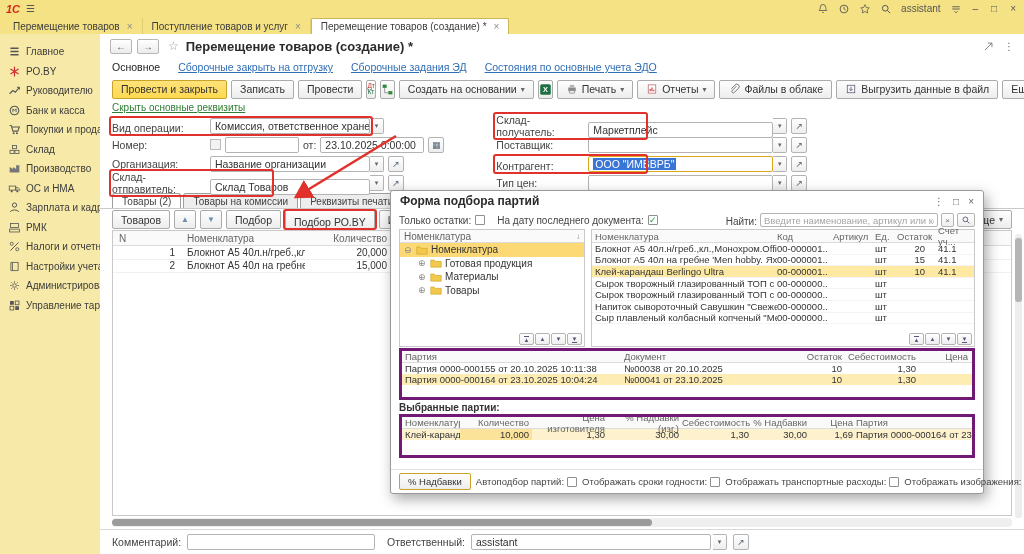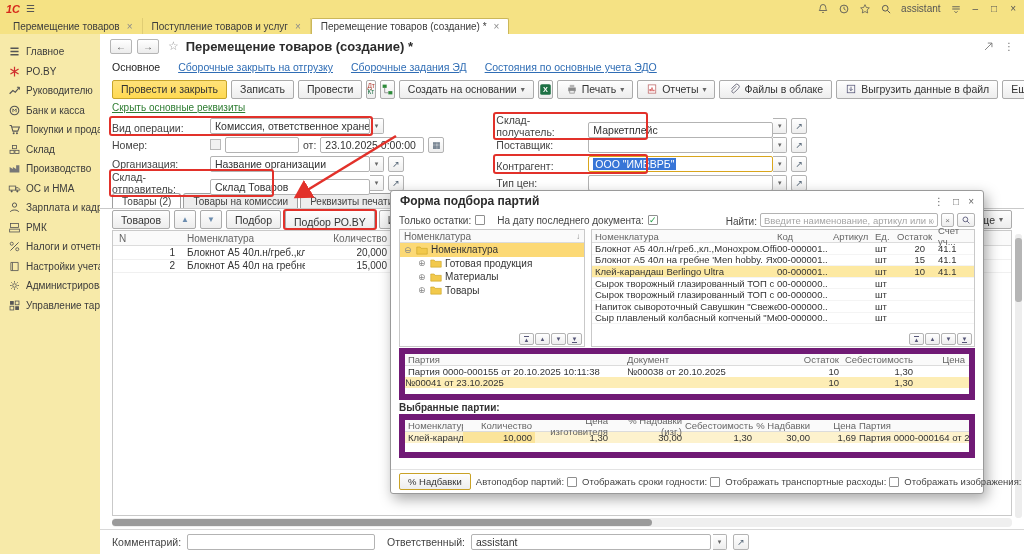--- a/index.html
+++ b/index.html
@@ -125,21 +125,21 @@
 
   .m-items { flex:1; min-width:0; border:1px solid #c9c9c9; display:flex; flex-direction:column; font-size:9.5px; }
   .mi-h { display:flex; height:13px; background:#fafafa; border-bottom:1px solid #dcdcdc; color:#666; align-items:center; }
   .mi-r { display:flex; height:11.6px; align-items:center; border-bottom:1px solid #f4f4f4; }
   .mi-r.sel-row { background:#fde9a2; }
   .ci-name { flex:1; min-width:0; padding-left:3px; white-space:nowrap; overflow:hidden; }
   .ci-code { width:56px; } .ci-art { width:42px; } .ci-unit { width:22px; }
   .ci-rest { width:30px; text-align:right; padding-right:2px; } .ci-sort { width:11px; color:#888; font-size:8px; } .ci-acc { width:36px; }
 
   .m-lbl { height:13px; padding:2px 8px 0; font-size:10px; font-weight:bold; color:#333; }
-  .m-tbl { margin:1px 8px 0; border:6px solid #701a75; font-size:9.5px; overflow:hidden; }
+  .m-tbl { margin:1px 8px 0; border:3px solid #701a75; font-size:9.5px; overflow:hidden; }
   .m-tbl .h { display:flex; height:12px; background:#fafafa; border-bottom:1px solid #dcdcdc; color:#666; align-items:center; }
   .m-tbl .r { display:flex; height:11px; align-items:center; }
   .m-tbl .r.sel-row { background:#fdedb5; }
   .bt { height:52px; } .st { height:44px; }
   .cb-batch { width:222px; padding-left:3px; white-space:nowrap; overflow:hidden; } .cb-doc { flex:1; min-width:0; }
   .cb-rest { width:48px; text-align:right; padding-right:4px; } .cb-cost { width:74px; text-align:right; padding-right:4px; } .cb-price { width:52px; text-align:right; padding-right:4px; }
   .cs-name { width:58px; padding-left:3px; white-space:nowrap; overflow:hidden; } .cs-qty { width:72px; text-align:right; padding-right:3px; }
   .cs-mp { width:76px; text-align:right; padding-right:3px; } .cs-mm { width:74px; text-align:right; padding-right:3px; }
   .cs-cost { width:70px; text-align:right; padding-right:3px; } .cs-mk { width:58px; text-align:right; padding-right:3px; }
   .cs-pr { width:46px; text-align:right; padding-right:3px; } .cs-batch { flex:1; min-width:0; white-space:nowrap; overflow:hidden; }
@@ -719,20 +719,21 @@
           <span class="cb-price">Цена</span>
         </div>
         <div class="r">
           <span class="cb-batch">Партия 0000-000155 от 20.10.2025 10:11:38</span>
           <span class="cb-doc">№00038 от 20.10.2025</span>
           <span class="cb-rest">10</span>
           <span class="cb-cost">1,30</span>
           <span class="cb-price"></span>
         </div>
         <div class="r sel-row">
+          <span class="cb-batch">Партия 0000-000164 от 23.10.2025 10:04:24</span>
           <span class="cb-doc">№00041 от 23.10.2025</span>
           <span class="cb-rest">10</span>
           <span class="cb-cost">1,30</span>
           <span class="cb-price"></span>
         </div>
       </div>
 
       <div class="m-lbl">Выбранные партии:</div>
       <div class="m-tbl st">
         <div class="h">

